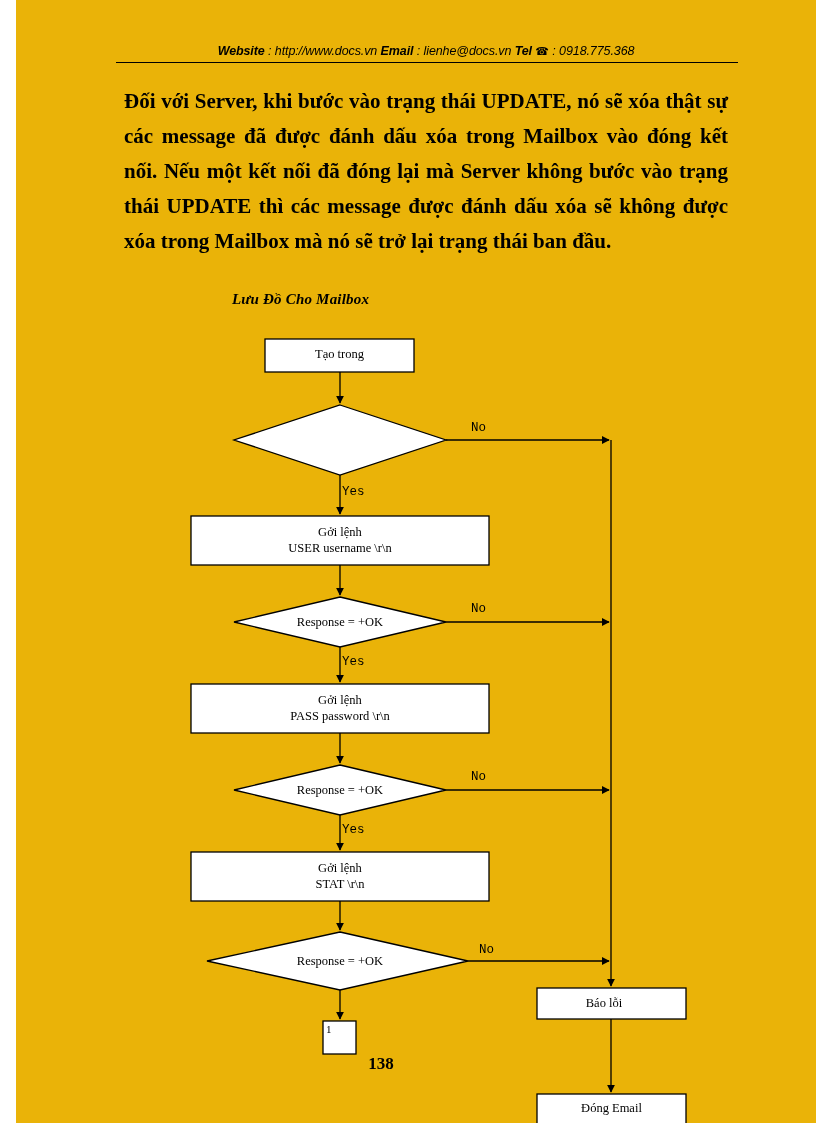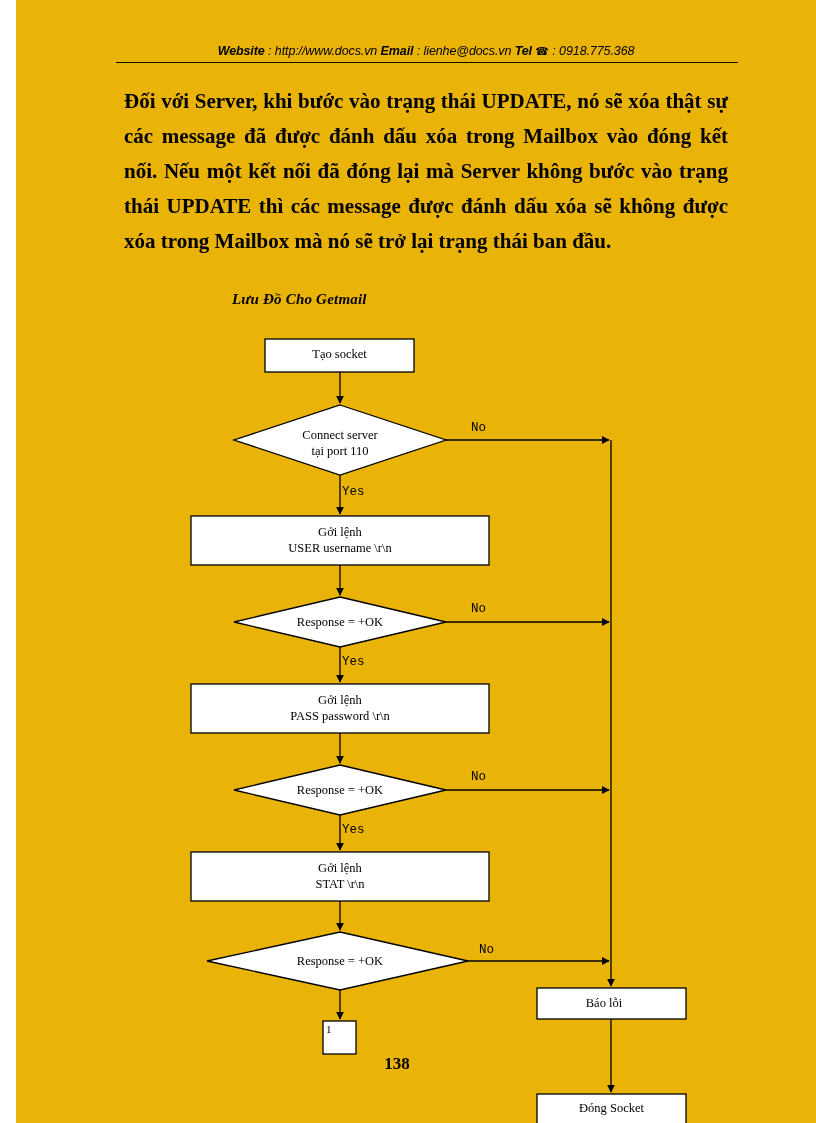--- a/index.html
+++ b/index.html
@@ -122,36 +122,35 @@
 
   
   #page-number {
     position: absolute;
     left: 0;
     top: 1054px;
     width: 730px;
     text-align: center;
     font-size: 17px;
     font-weight: bold;
-    padding-left: 16px;
   }
 </style>
 </head>
 <body>
 
 <div id="page">
 
   <div id="header">
     <div class="hdr-line"><span class="hdr-b">Website</span><span class="hdr-i"> : </span><span class="hdr-i">http://www.docs.vn</span><span class="hdr-i"> </span><span class="hdr-b">Email</span><span class="hdr-i">  : </span><span class="hdr-i">lienhe@docs.vn</span><span class="hdr-i">  </span><span class="hdr-b">Tel</span><span class="hdr-i"> </span><span class="phone-icon">☎</span><span class="hdr-i"> : </span><span class="hdr-i">0918.775.368</span></div>
   </div>
   <div id="header-rule"></div>
 
   <div id="para">Đối với Server, khi bước vào trạng thái UPDATE, nó sẽ xóa thật sự các message đã được đánh dấu xóa trong Mailbox vào đóng kết nối. Nếu một kết nối đã đóng lại mà Server không bước vào trạng thái UPDATE thì các message được đánh dấu xóa sẽ không được xóa trong Mailbox mà nó sẽ trở lại trạng thái ban đầu.</div>
 
-  <div id="chart-title">Lưu Đồ Cho Getmail</div>
+  <div id="chart-title">Lưu Đồ Cho Mailbox</div>
 
   <div id="flow">
     <svg width="816" height="1123" viewBox="0 0 816 1123" xmlns="http://www.w3.org/2000/svg">
       <defs>
         <marker id="arrow" viewBox="0 0 10 10" refX="9" refY="5" markerWidth="6" markerHeight="6" orient="auto-start-reverse">
           <path d="M 0 0 L 10 5 L 0 10 z" fill="#000000"></path>
         </marker>
       </defs>
 
       <g stroke="#000000" stroke-width="1.3" fill="#ffffff">
@@ -194,45 +193,43 @@
         <line x1="430" y1="622" x2="593" y2="622" marker-end="url(#arrow)"></line>
         <line x1="430" y1="790" x2="593" y2="790" marker-end="url(#arrow)"></line>
         <line x1="452" y1="961" x2="593" y2="961" marker-end="url(#arrow)"></line>
 
         <line x1="595" y1="440" x2="595" y2="986" marker-end="url(#arrow)"></line>
 
         <line x1="595" y1="1019" x2="595" y2="1092" marker-end="url(#arrow)"></line>
       </g>
     </svg>
 
-    <div class="node-label" style="left:249px; top:346px; width:149px;">Tạo socket</div>
-
-    <div class="node-label" style="left:244px; top:427px; width:160px;">Connect server
-tại port 110</div>
+    <div class="node-label" style="left:249px; top:346px; width:149px;">Tạo trong</div>
+
 
     <div class="node-label" style="left:175px; top:524px; width:298px;">Gởi lệnh
 USER username \r\n</div>
 
     <div class="node-label" style="left:244px; top:614px; width:160px;">Response = +OK</div>
 
     <div class="node-label" style="left:175px; top:692px; width:298px;">Gởi lệnh
 PASS password \r\n</div>
 
     <div class="node-label" style="left:244px; top:782px; width:160px;">Response = +OK</div>
 
     <div class="node-label" style="left:175px; top:860px; width:298px;">Gởi lệnh
 STAT \r\n</div>
 
     <div class="node-label" style="left:244px; top:953px; width:160px;">Response = +OK</div>
 
     <div class="conn-label" style="left:310px; top:1023px;">1</div>
 
     <div class="node-label" style="left:521px; top:995px; width:134px;">Báo lỗi</div>
 
-    <div class="node-label" style="left:521px; top:1100px; width:149px;">Đóng Socket</div>
+    <div class="node-label" style="left:521px; top:1100px; width:149px;">Đóng Email</div>
 
     <div class="edge-label" style="left:455px; top:421px;">No</div>
     <div class="edge-label" style="left:326px; top:485px;">Yes</div>
 
     <div class="edge-label" style="left:455px; top:602px;">No</div>
     <div class="edge-label" style="left:326px; top:655px;">Yes</div>
 
     <div class="edge-label" style="left:455px; top:770px;">No</div>
     <div class="edge-label" style="left:326px; top:823px;">Yes</div>
 

